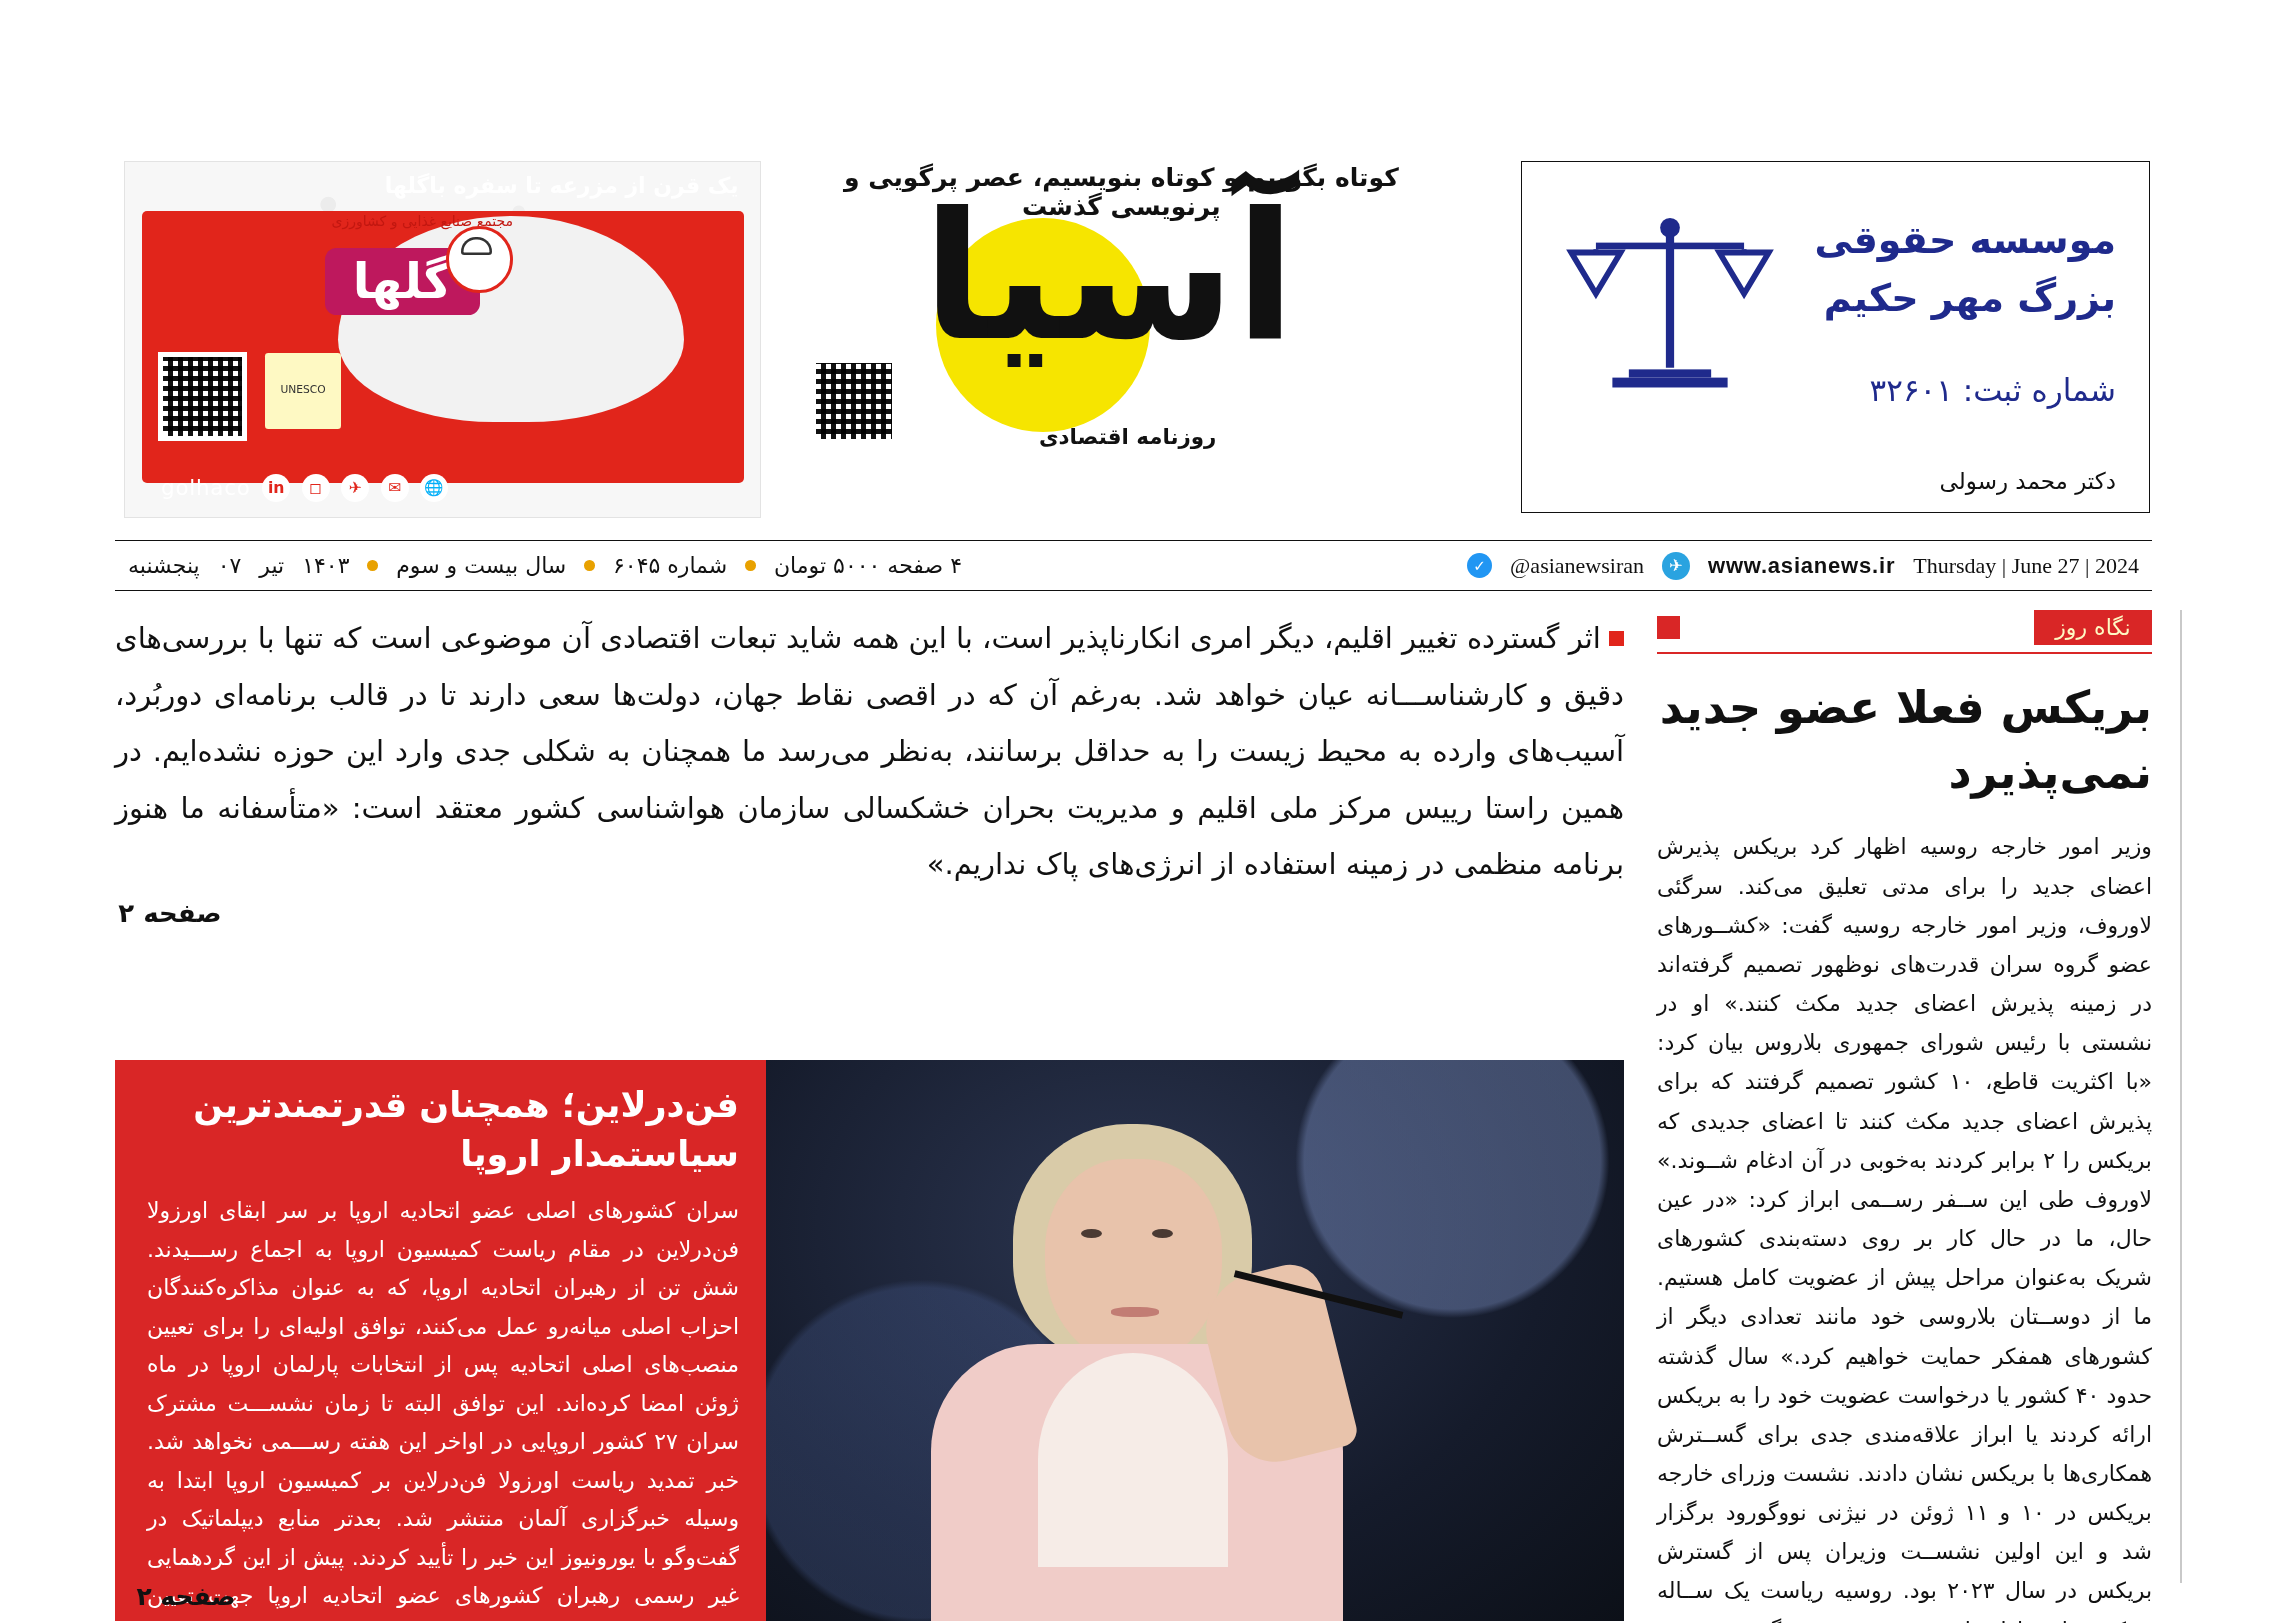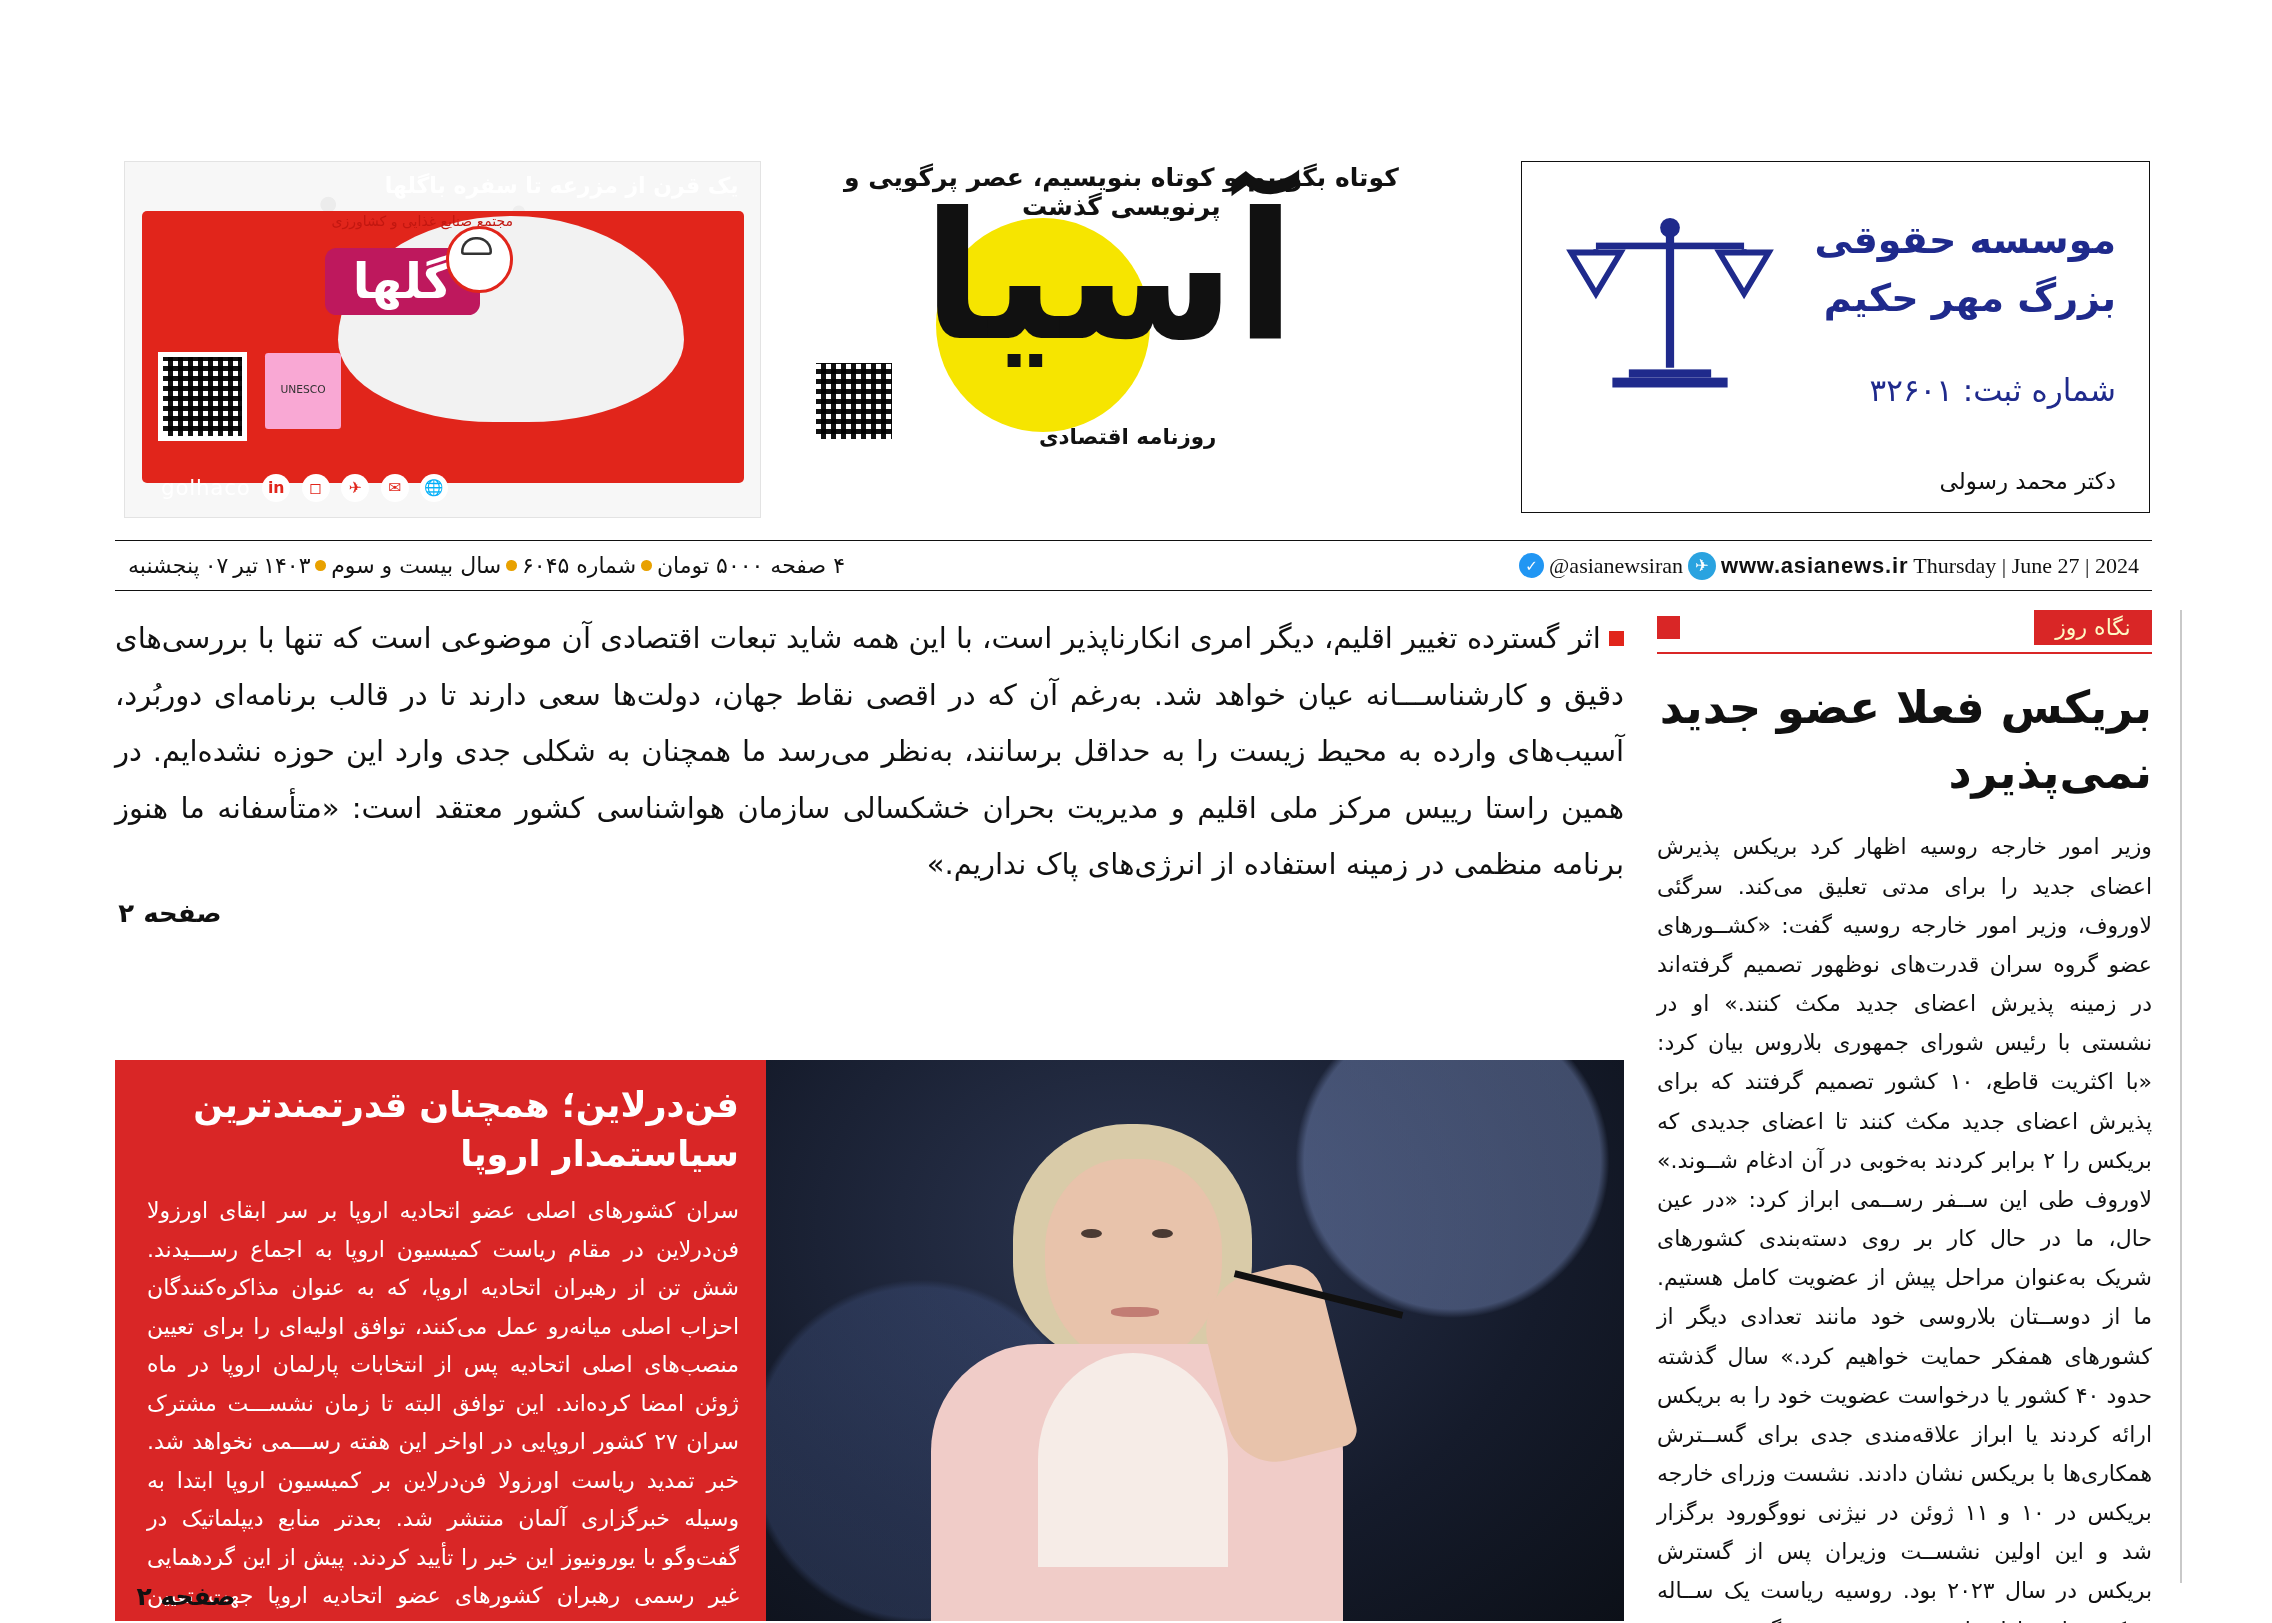--- a/index.html
+++ b/index.html
@@ -133,21 +133,21 @@
       repeating-linear-gradient(90deg,#fff 0 5px,#111 5px 10px),
       repeating-linear-gradient(0deg,#fff 0 5px,#111 5px 10px);
     background-blend-mode: multiply;
     border: 5px solid #fff;
     z-index: 6;
   }
   .ad-badge {
     position: absolute;
     left: 140px; top: 191px;
     width: 76px; height: 76px;
-    background: #f9a8d4;
+    background: #fef9c3;
     border-radius: 3.3px;
     z-index: 6;
     display:flex; align-items:center; justify-content:center;
     font-size: 10.7px; color:#333; text-align:center; line-height:1.2;
   }
   .ad-social {
     position: absolute;
     left: 36px; bottom: 15px;
     display: flex; gap: 11.5px; align-items: center;
     z-index: 7;
@@ -279,21 +279,21 @@
     border-top: 1.6px solid #111;
     border-bottom: 1.6px solid #111;
     display: flex;
     flex-direction: row-reverse;
     align-items: center;
     justify-content: space-between;
     padding: 0 13px;
     box-sizing: border-box;
     font-size: 22px;
   }
-  .infobar .grp { display:flex; flex-direction: row-reverse; align-items:center; gap: 5px; }
+  .infobar .grp { display:flex; flex-direction: row-reverse; align-items:center; gap: 18px; }
   .infobar .sep-dot { width: 10.7px; height: 10.7px; border-radius: 50%; background: #e8a100; display:inline-block; }
   .infobar .ltr { direction: ltr; font-family: "Liberation Serif", serif; }
   .infobar .site { font-family: "Liberation Sans", sans-serif; font-weight: bold; letter-spacing: 0.8px; }
   .tg-badge {
     width: 28px; height: 28px; border-radius: 50%;
     background: #2aa3e0; color:#fff; display:inline-flex;
     align-items:center; justify-content:center; font-size: 16.5px;
   }
   .ver-badge {
     width: 25px; height: 25px; border-radius: 50%;

